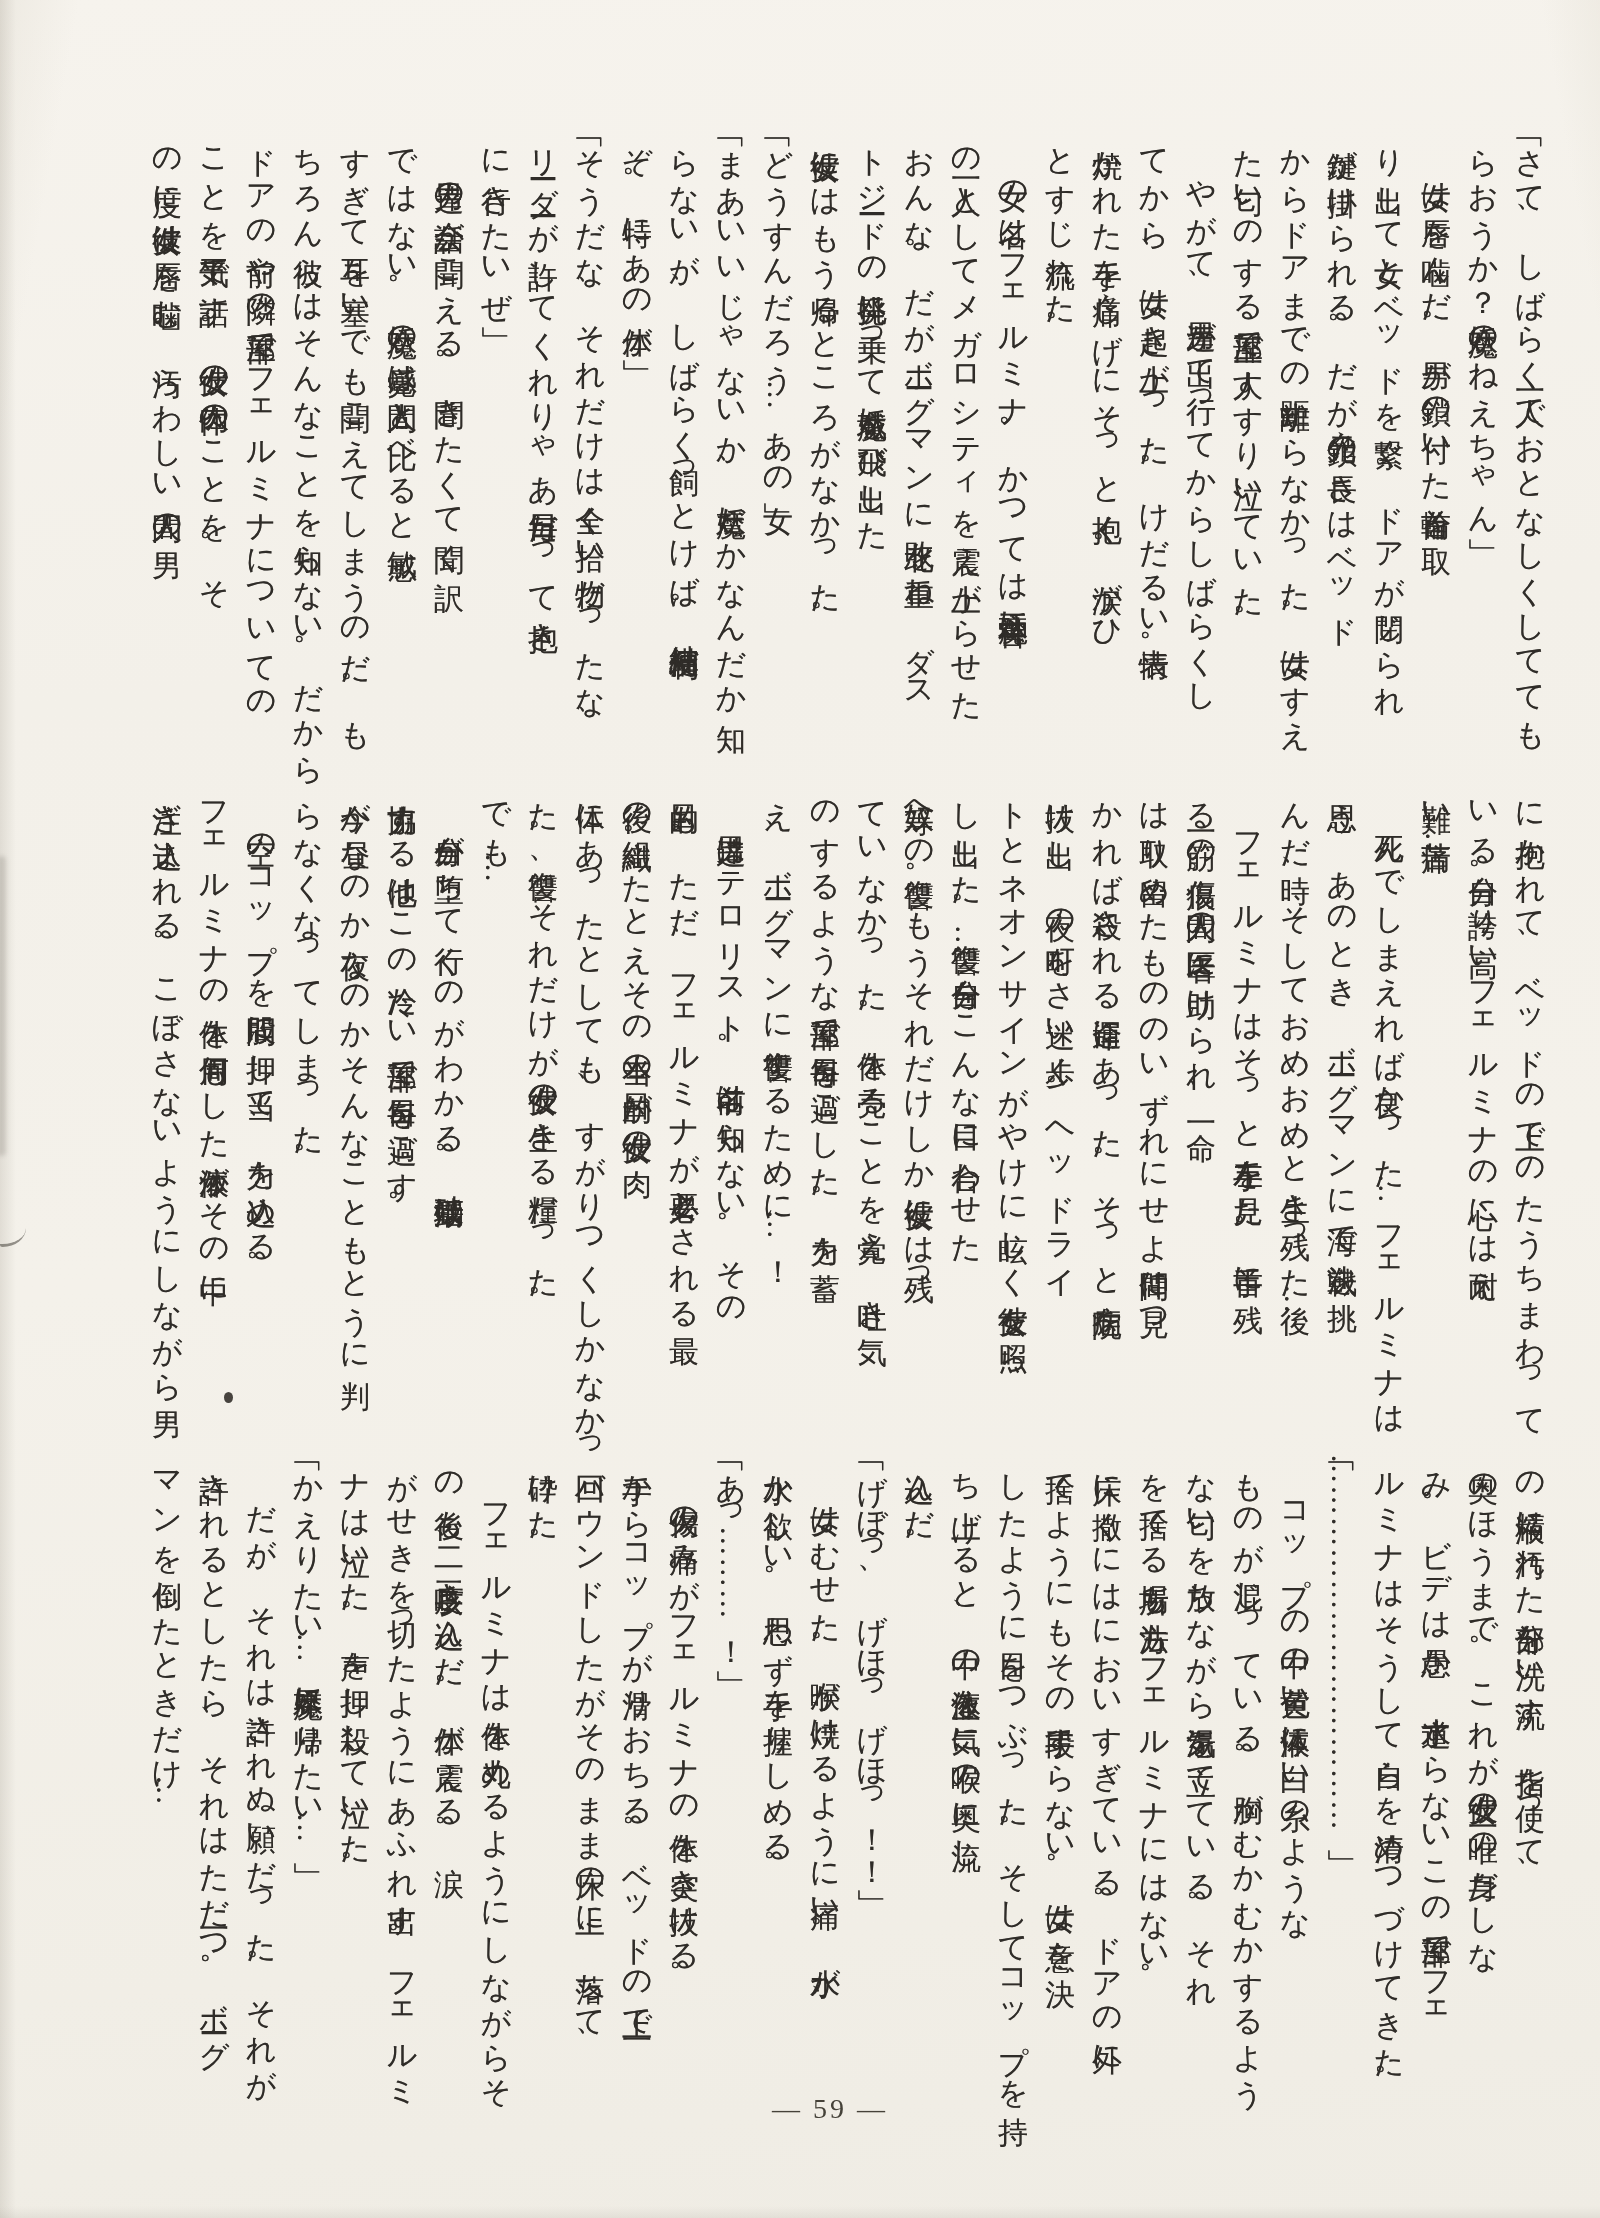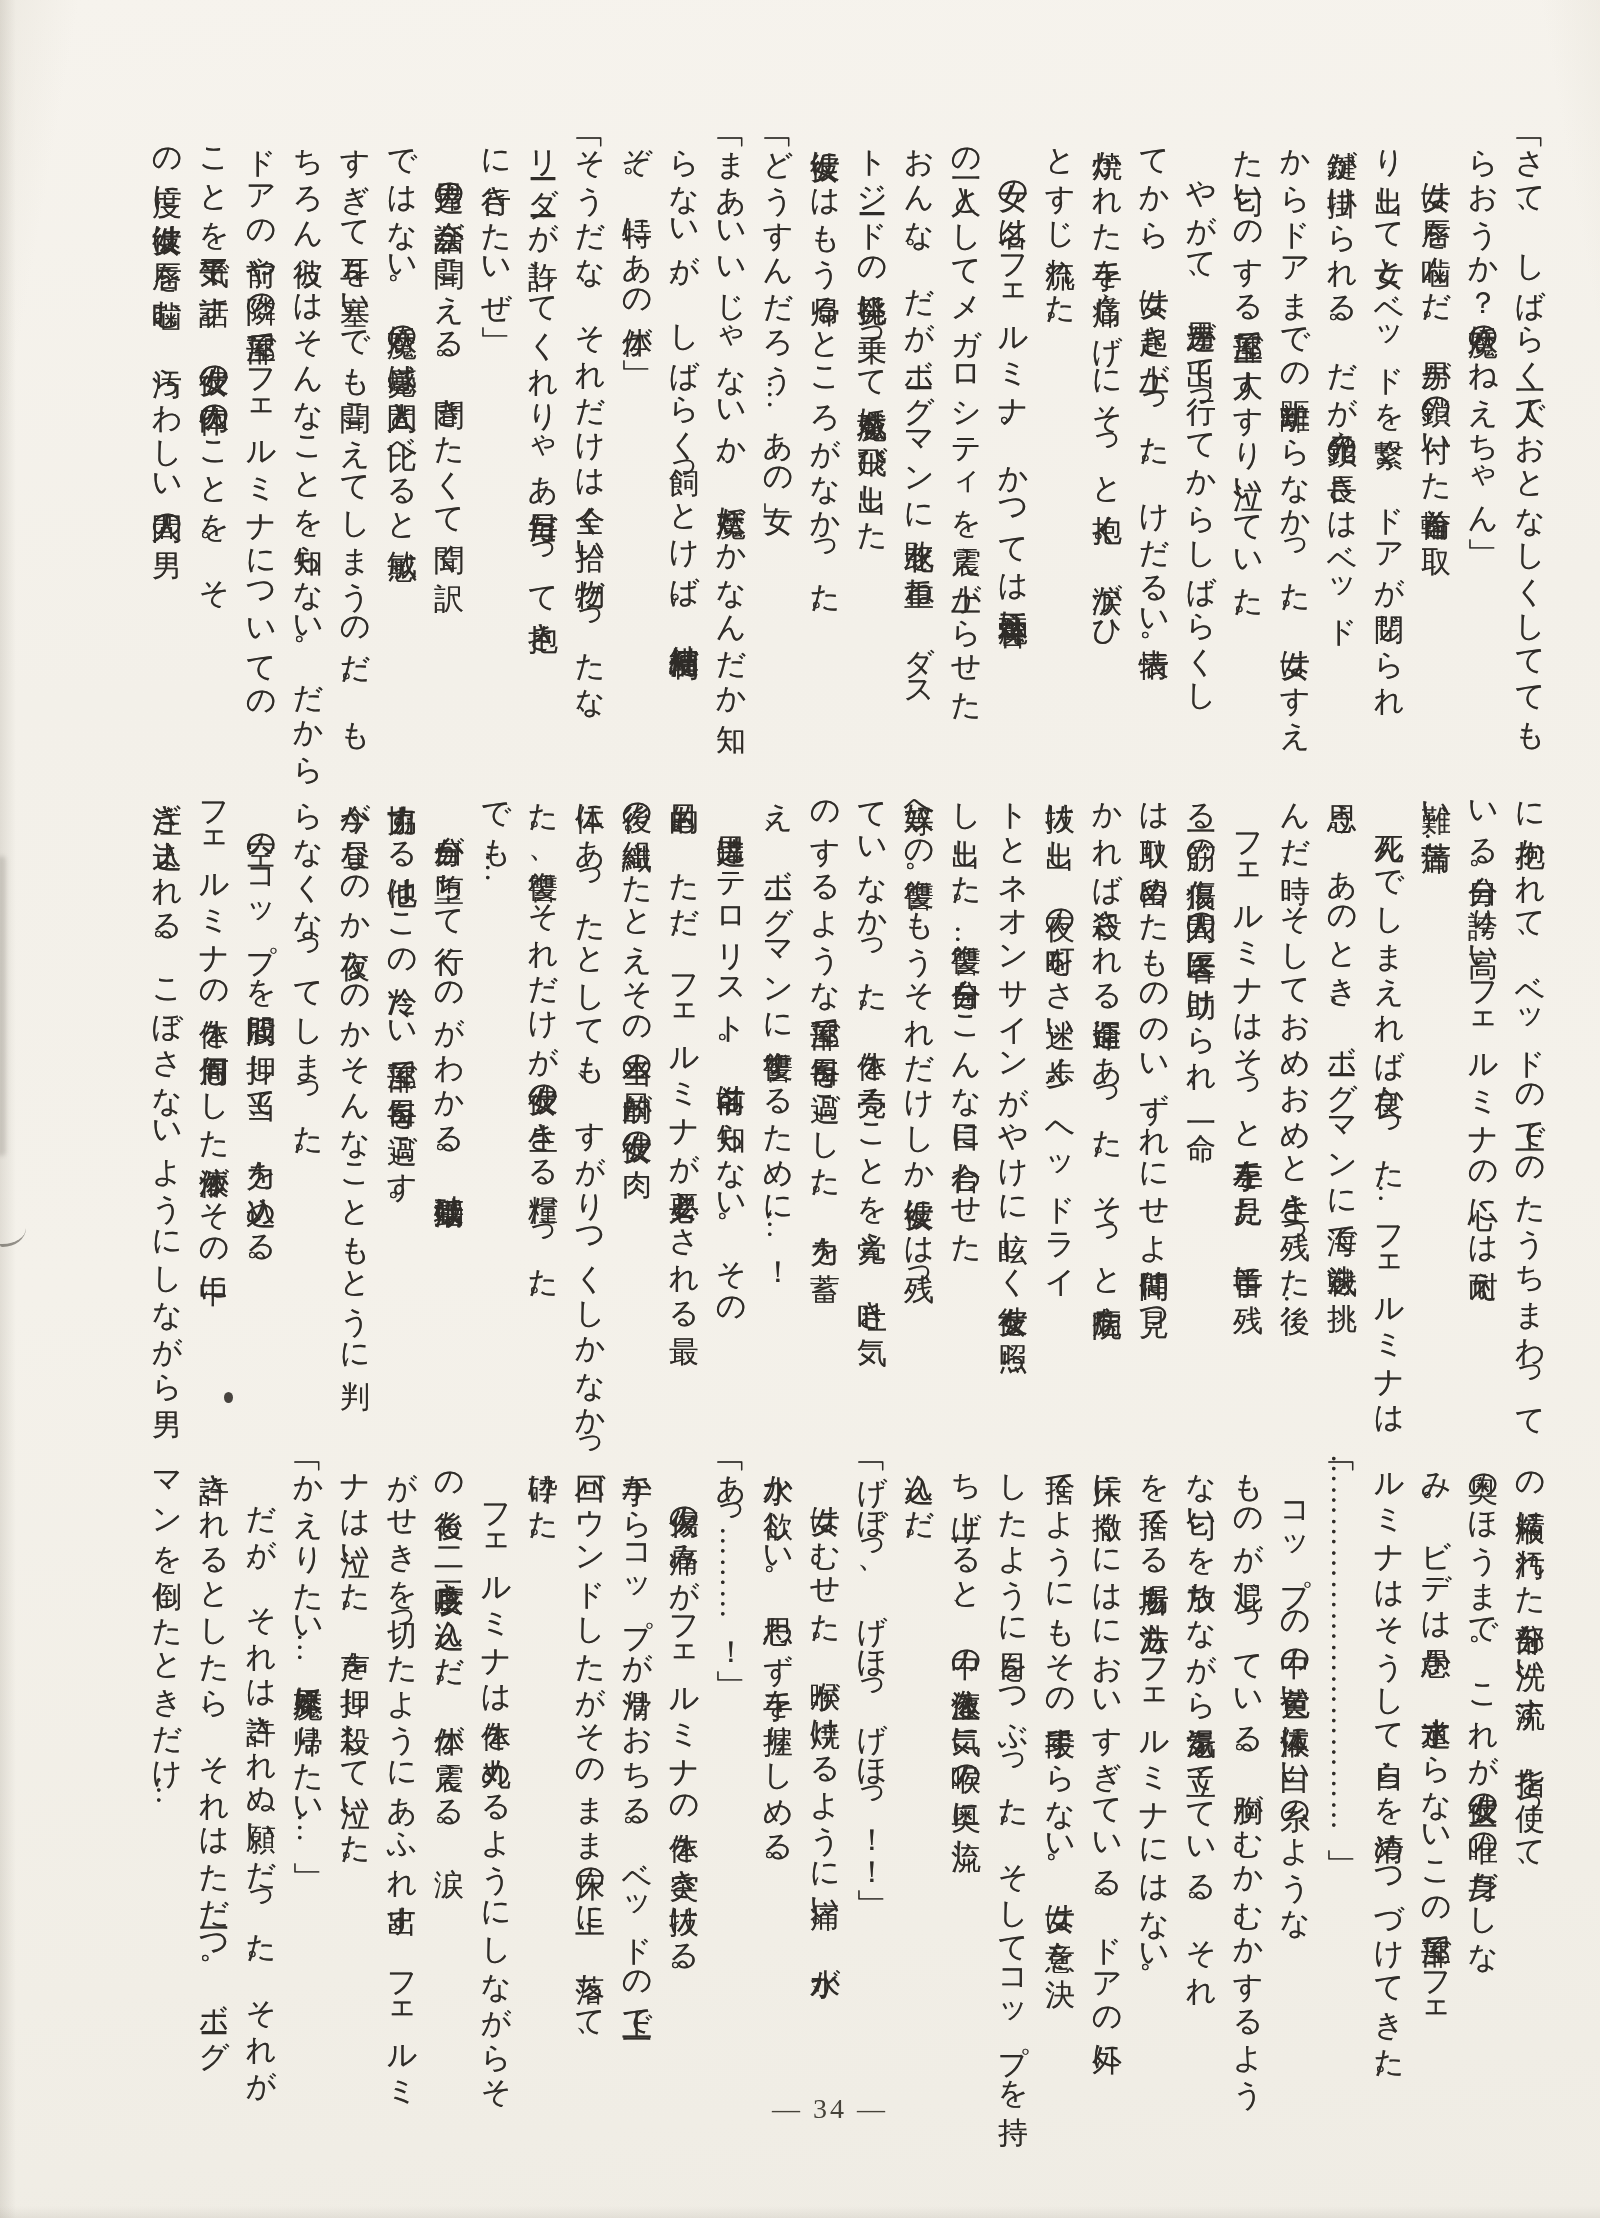--- a/index.html
+++ b/index.html
@@ -185,14 +185,14 @@
       <div class="col">　フェルミナは体を丸めるようにしながらそ</div>
       <div class="col">の後も二、三度咳き込んだ。体が震える。涙</div>
       <div class="col">がせきを切ったようにあふれ出す。フェルミ</div>
       <div class="col">ナは泣いた。声を押し殺して泣いた。</div>
       <div class="col">「かえりたい…妖魔界に帰りたい…」</div>
       <div class="col">　だが、それは許されぬ願いだった。それが</div>
       <div class="col">許されるとしたら、それはただ一つ。ボーグ</div>
       <div class="col">マンを倒したときだけ…</div>
     </div>
 
-  <div class="page-number">— 34 —</div>
+  <div class="page-number">— 59 —</div>
 </div>
 
 </body></html>

